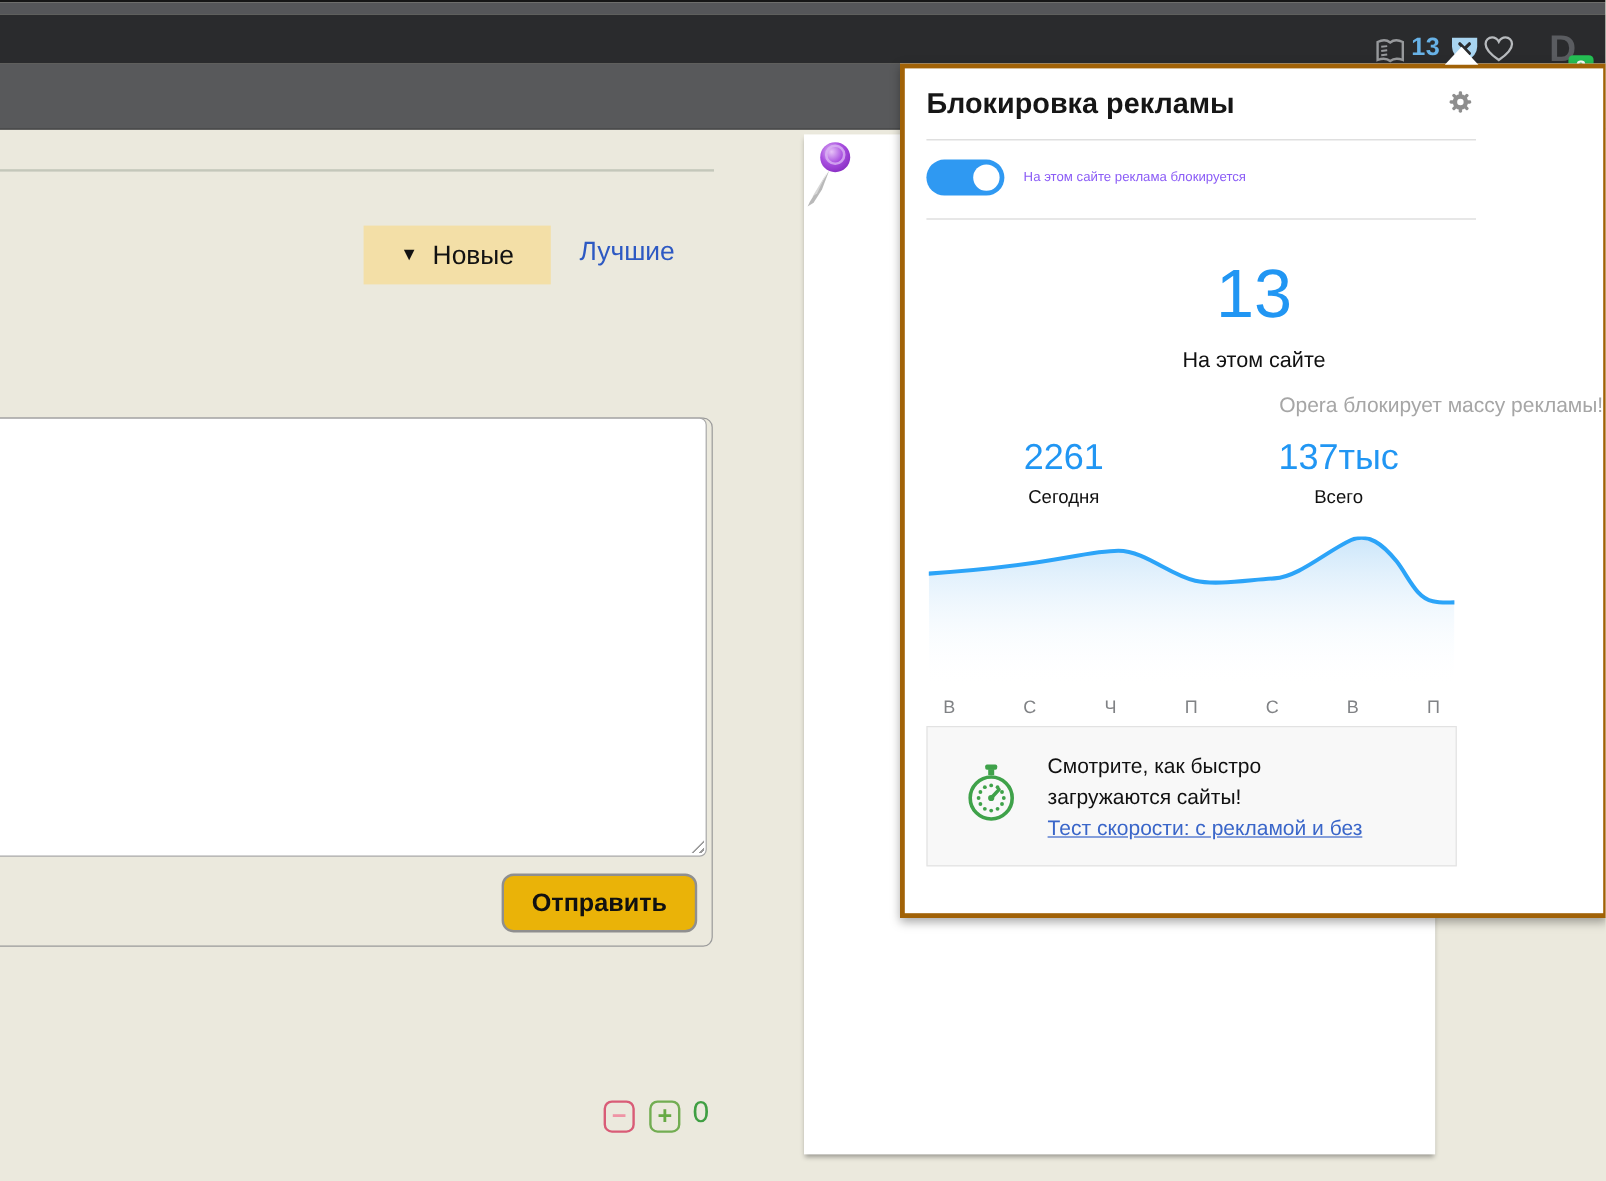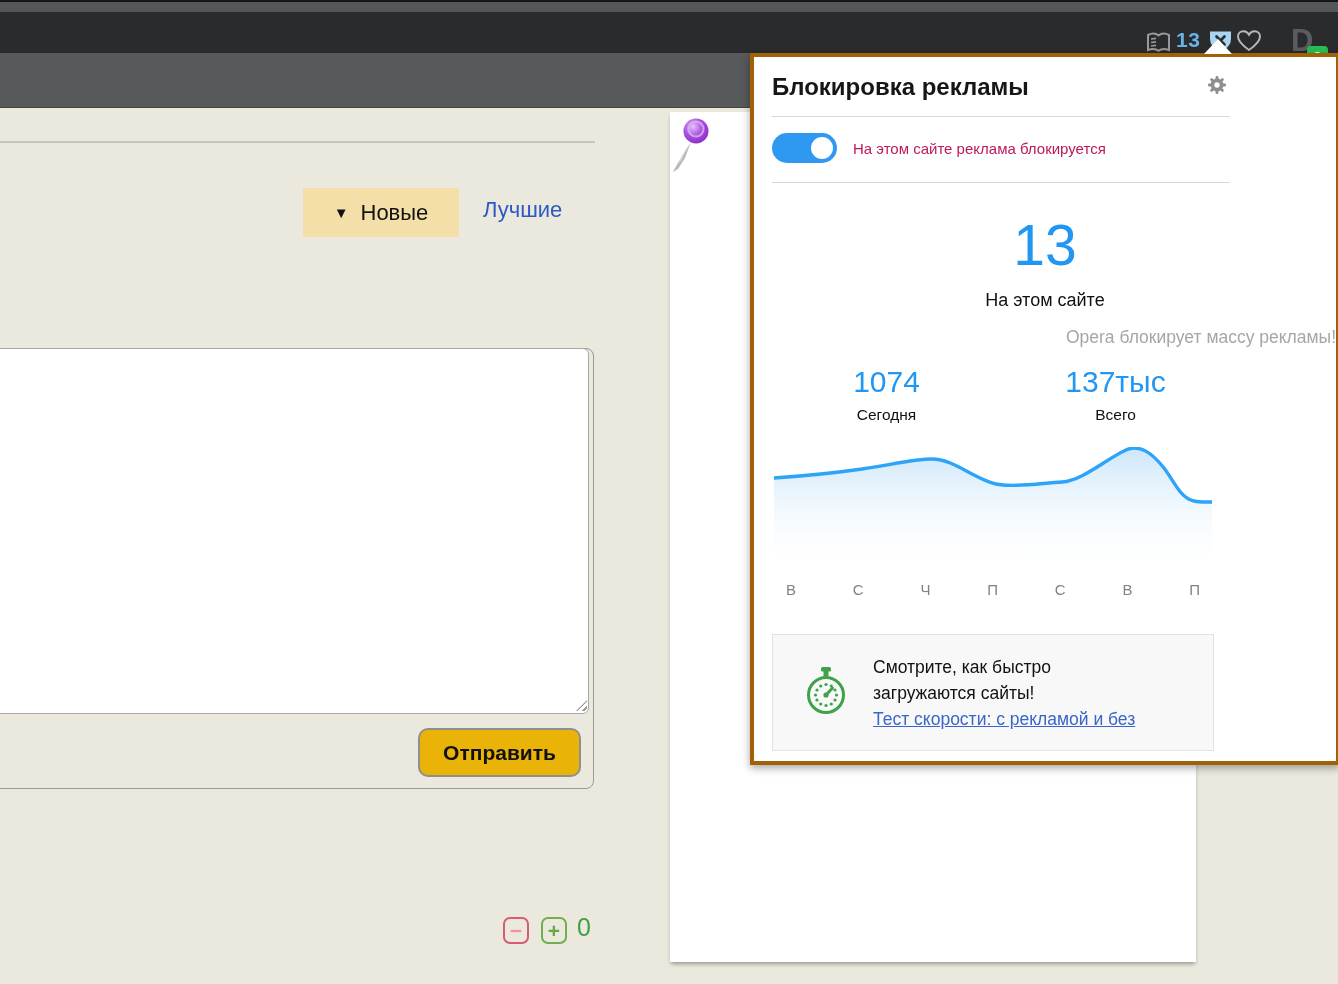--- a/index.html
+++ b/index.html
@@ -72,32 +72,32 @@
     border:4px solid #a16207; box-shadow:0 3px 8px rgba(0,0,0,0.35); z-index:10;
   }
   .popup-title { position:absolute; left:18px; top:16px; font-size:24px; font-weight:bold; color:#161616; }
   .gear { position:absolute; left:452px; top:17px; width:22px; height:22px; cursor:pointer; }
   .pp-divider { position:absolute; left:18px; width:458px; height:1px; background:#d8d8d8; }
   .toggle-row { position:absolute; left:18px; top:76px; width:458px; display:flex; align-items:center; gap:16px; }
   .toggle {
     width:65px; height:30px; border-radius:15px; background:#2f99f2; position:relative; cursor:pointer; flex:0 0 auto;
   }
   .toggle .knob { position:absolute; right:4px; top:4px; width:22px; height:22px; border-radius:50%; background:#fff; }
-  .toggle-label { font-size:15px; color:#be185d; }
+  .toggle-label { font-size:11px; color:#8b5cf6; }
   .counter-value { position:absolute; left:0; top:155px; width:100%; text-align:center; font-size:57px; color:#2196f3; }
   .counter-label { position:absolute; left:0; top:233px; width:100%; text-align:center; font-size:18px; color:#111; }
   .counter-sub   { position:absolute; left:0; top:270px; width:100%; text-align:right; font-size:17.5px; color:#a6a6a6; }
   .stats { position:absolute; left:18px; top:308px; width:458px; display:flex; }
   .stat { flex:1; text-align:center; }
   .stat .v { font-size:30px; color:#2196f3; }
   .stat .l { font-size:15.5px; color:#111; margin-top:7px; }
   .chart { position:absolute; left:20px; top:390px; width:438px; height:125px; }
   .chart-labels { position:absolute; left:20px; top:524px; width:438px; padding:0 12px; display:flex; justify-content:space-between; font-size:15px; color:#808285; }
   .speed-box {
-    position:absolute; left:18px; top:577px; width:442px; height:117px;
+    position:absolute; left:18px; top:548px; width:442px; height:117px;
     background:#f8f8f8; border:1px solid #e2e2e2; display:flex; align-items:center; gap:22px; padding:0 0 0 28px;
   }
   .speed-text { font-size:17.5px; line-height:26px; color:#111; }
   .speed-link { color:#3a66c9; text-decoration:underline; cursor:pointer;text-align:right; }
 </style>
 </head>
 <body>
 
 <div class="bar-hairline"></div>
 <div class="bar-top"></div>
@@ -186,21 +186,21 @@
     <div class="toggle-label">На этом сайте реклама блокируется</div>
   </div>
   <div class="pp-divider" style="top:125px;"></div>
 
   <div class="counter-value">13</div>
   <div class="counter-label">На этом сайте</div>
   <div class="counter-sub">Opera блокирует массу рекламы!</div>
 
   <div class="stats">
     <div class="stat">
-      <div class="v">1074</div>
+      <div class="v">2261</div>
       <div class="l">Сегодня</div>
     </div>
     <div class="stat">
       <div class="v">137тыс</div>
       <div class="l">Всего</div>
     </div>
   </div>
 
   <div class="chart">
     <svg width="438" height="125" viewBox="0 0 438 125">

